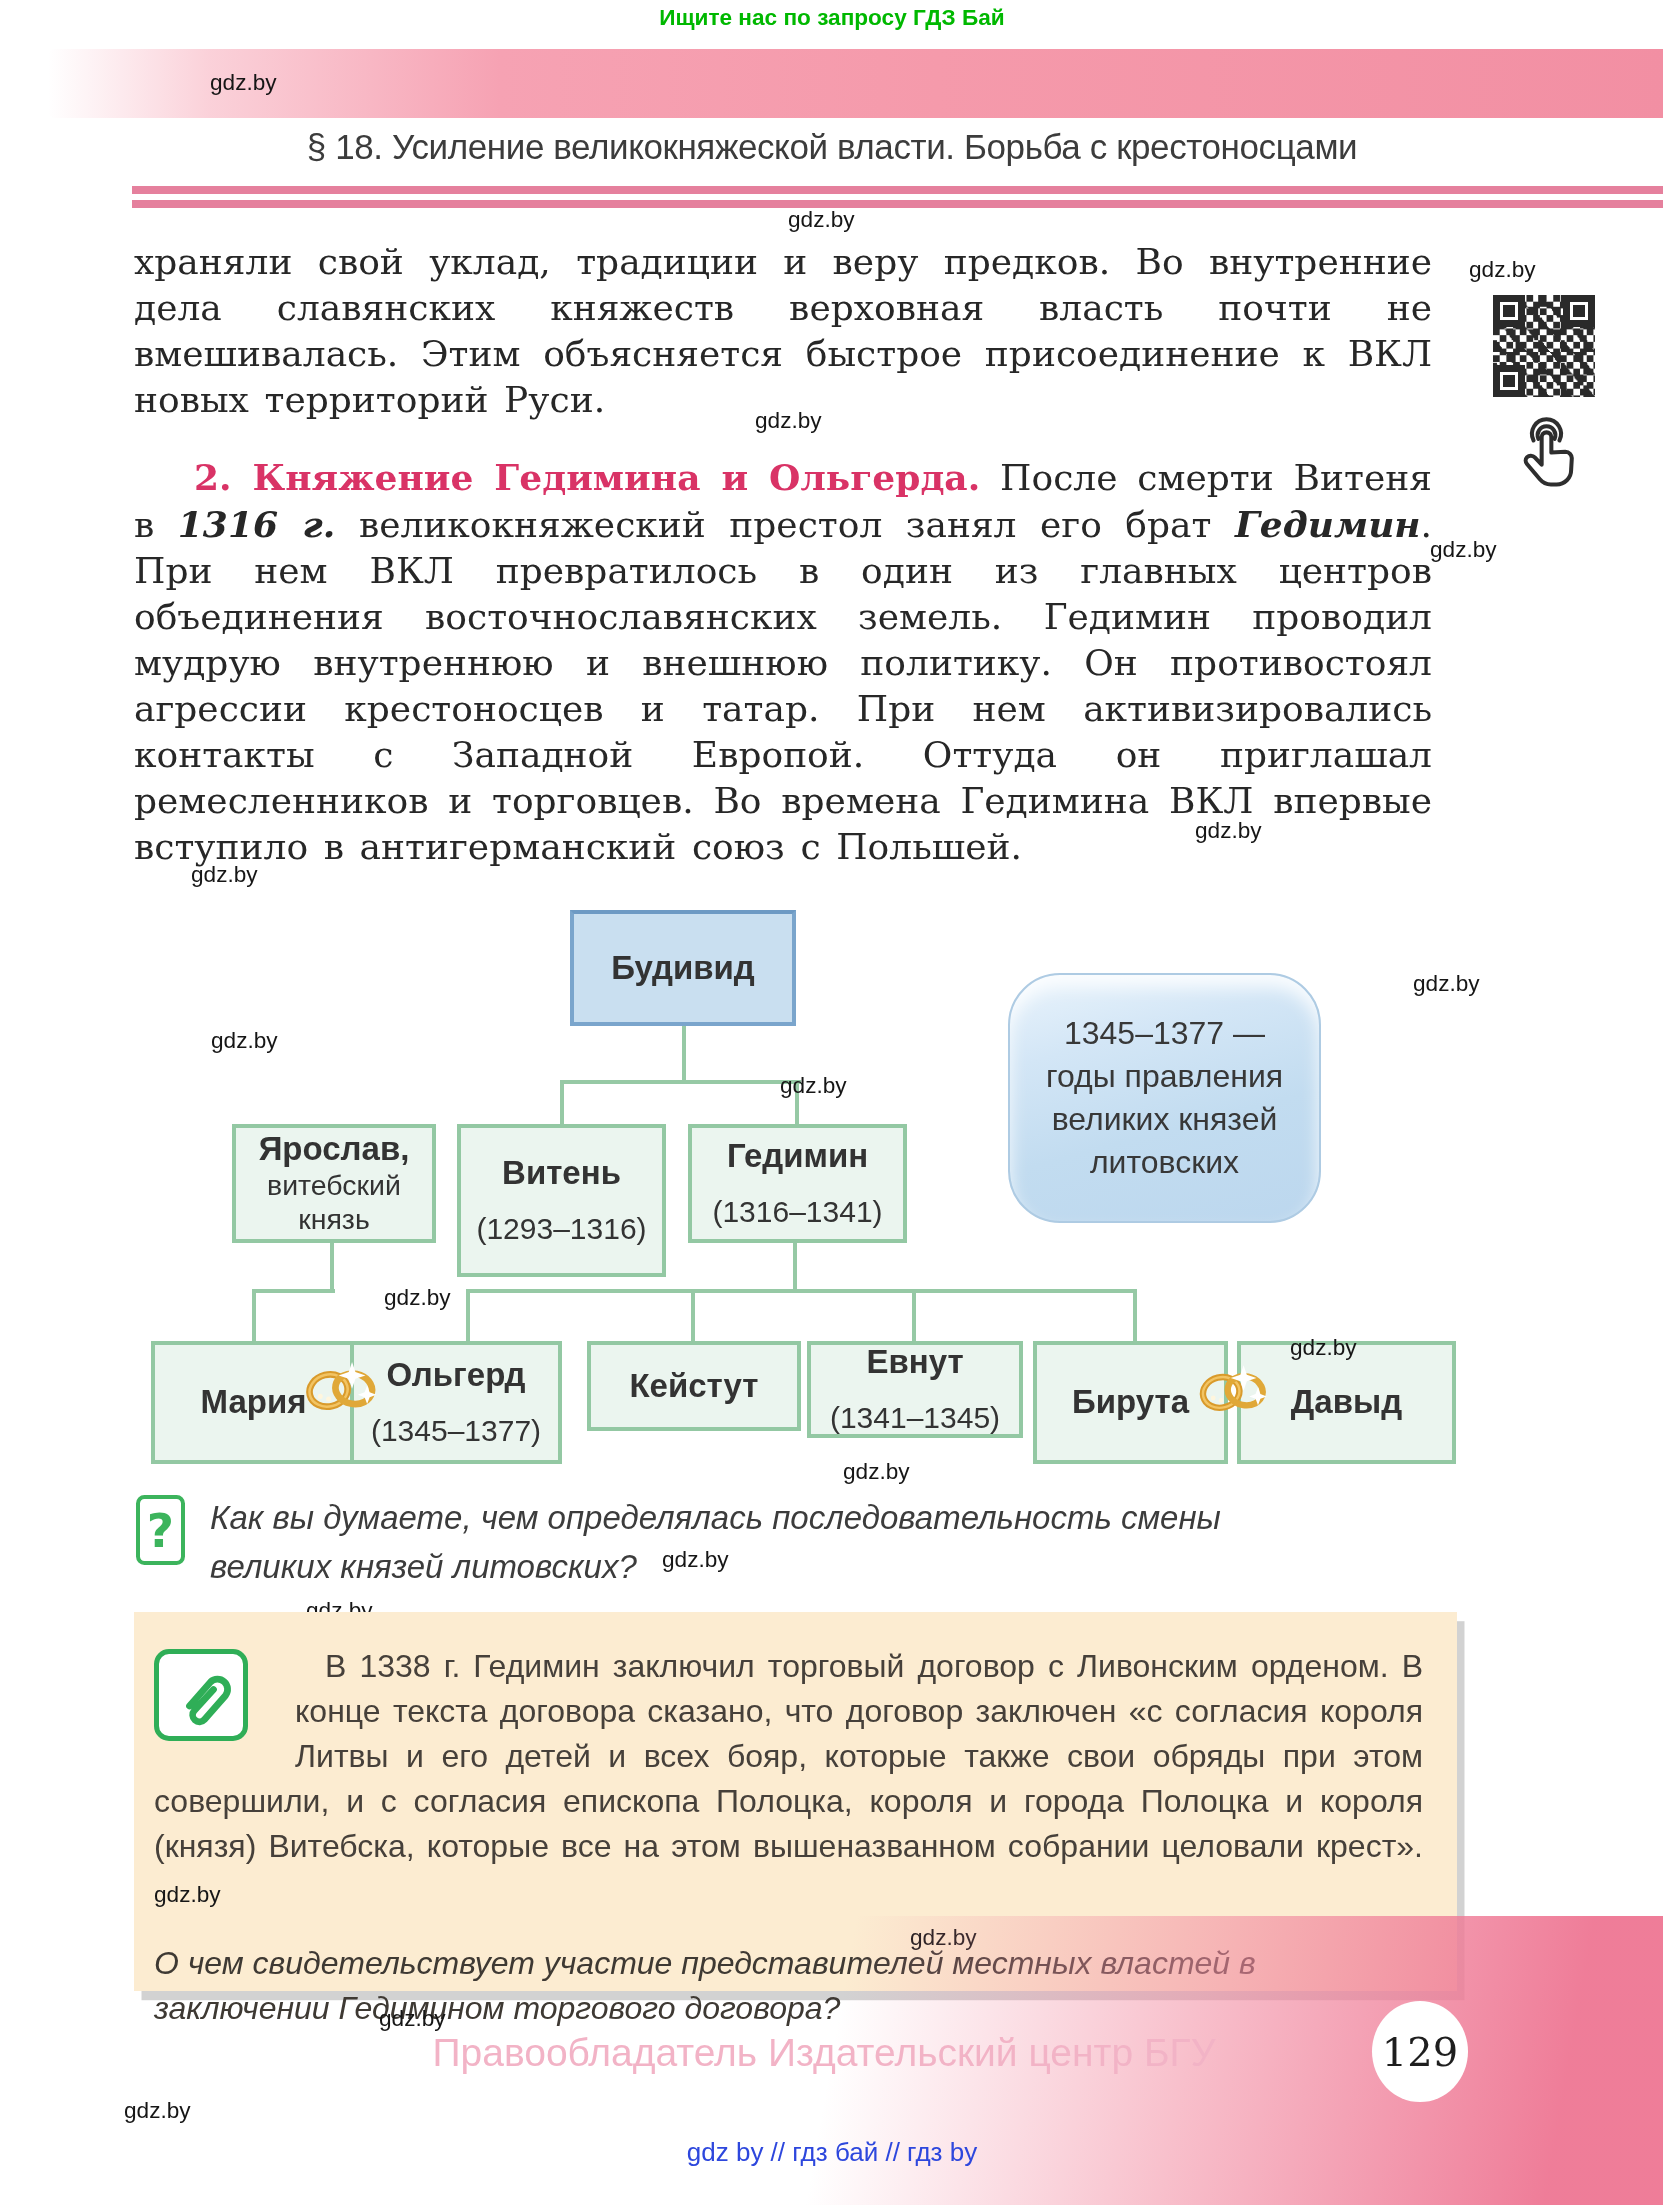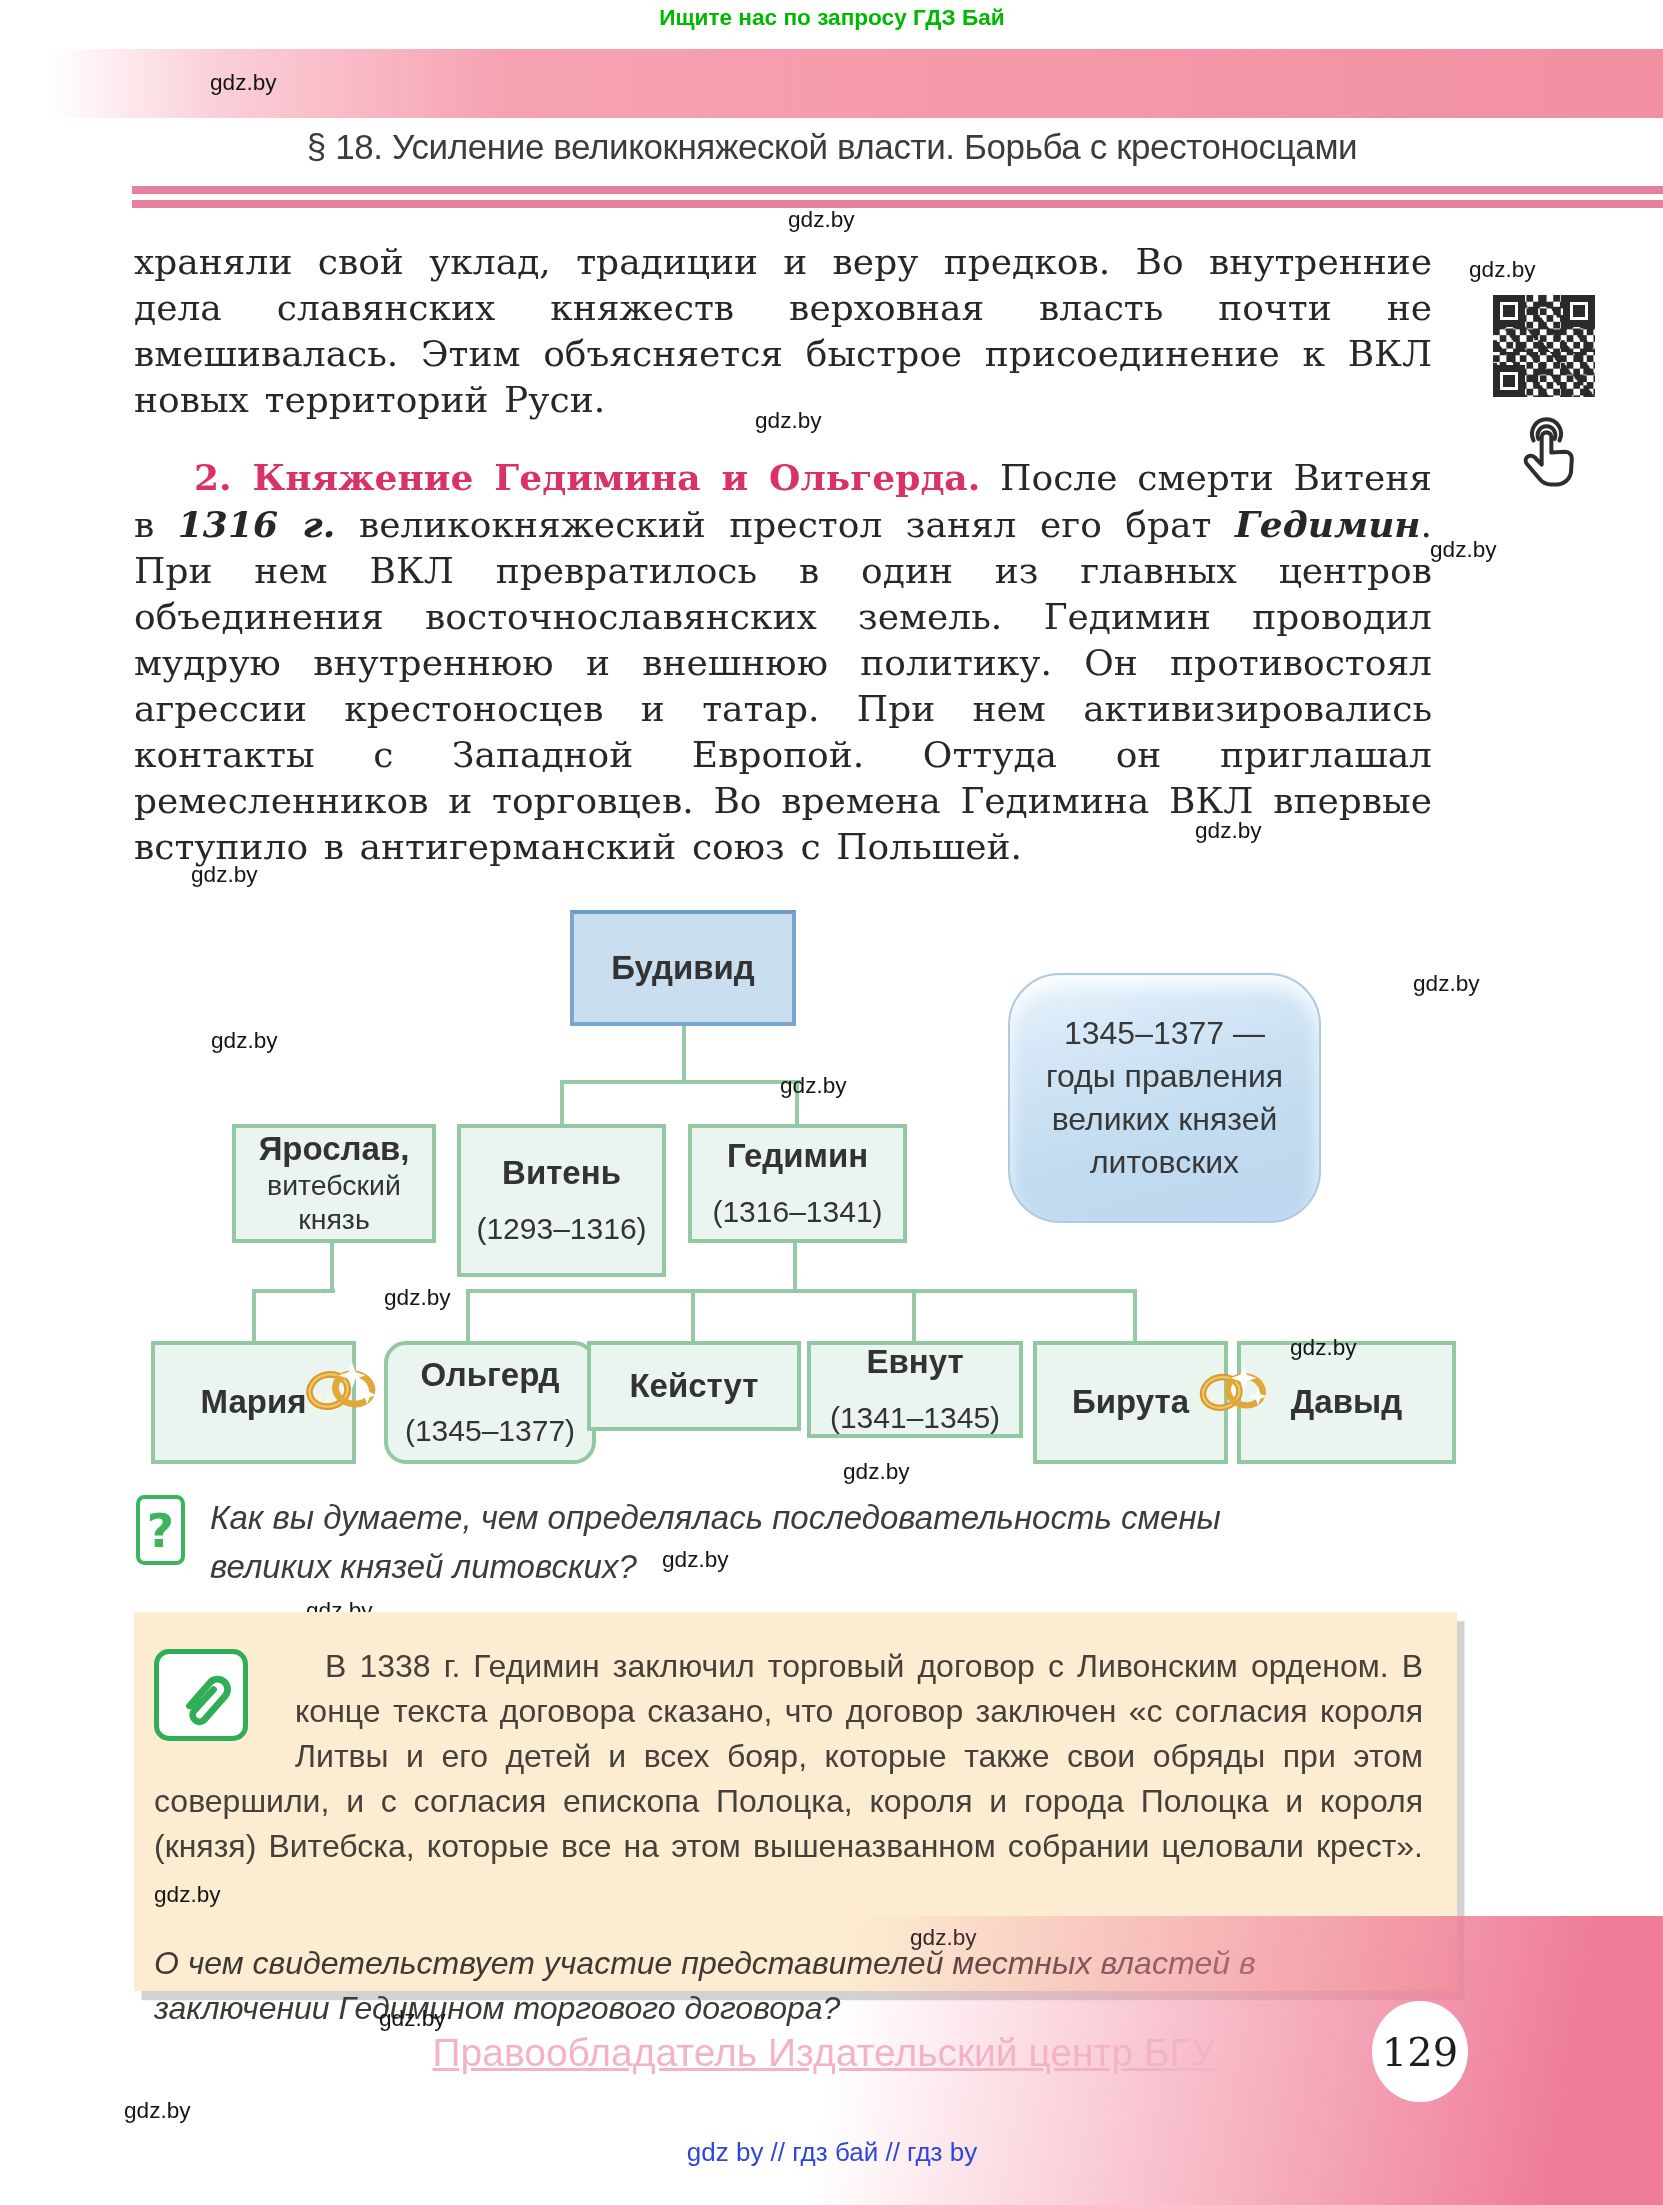--- a/index.html
+++ b/index.html
@@ -52,21 +52,21 @@
              box-shadow:7.5px 9.2px 0 rgba(125,125,125,.35); padding:32px 34px 0 20px;
              font-size:32px; line-height:45px; color:#46403a; text-align:justify; }
   .clip-icon { float:left; width:94px; height:92px; margin:5px 47px 10px 0; border:5.9px solid #2fae57;
                border-radius:15px; background:#fff; display:flex; align-items:center; justify-content:center; }
   .info-text { text-indent:30px; }
   .wm-inline { font-size:22.6px; color:#161616; font-style:normal; white-space:nowrap; }
   .info-q { margin-top:23.5px; font-style:italic; text-align:left; color:#3e3933; }
   
   .wedge { position:absolute; right:0; bottom:0; width:948px; height:289px;
            background:linear-gradient(100deg, rgba(244,154,173,0) 14%, rgba(242,138,160,.55) 50%, rgba(238,118,147,.95) 88%); }
-  .copyright { position:absolute; left:0; right:16px; top:2031px; text-align:center; font-size:39px; color:#f2b3c6;text-decoration:underline; }
+  .copyright { position:absolute; left:0; right:16px; top:2031px; text-align:center; font-size:39px; color:#f2b3c6; }
   .pagenum { position:absolute; left:1372px; top:2001px; width:96px; height:101px; background:#fff; border-radius:50%;
              display:flex; align-items:center; justify-content:center; font-family:"DejaVu Serif",serif;
              font-size:40px; color:#1e1e1e; z-index:2; }
   .links { position:absolute; left:0; right:0; top:2137px; text-align:center; font-size:26px; color:#2d47dd; z-index:2; }
 </style>
 </head>
 <body>
 
 <div class="page">
 
@@ -142,21 +142,21 @@
   </div>
   <div class="tbox" style="left:688px; top:1124px; width:219px; height:119px;">
     <span class="nm">Гедимин</span>
     <span class="yr">(1316–1341)</span>
   </div>
   <div class="wm" style="left:384px; top:1285px;">gdz.by</div>
 
   <div class="tbox" style="left:151px; top:1341px; width:205px; height:123px;">
     <span class="nm">Мария</span>
   </div>
-  <div class="tbox" style="left:384px; top:1341px; width:212px; height:123px;border-radius:22px;">
+  <div class="tbox" style="left:350px; top:1341px; width:212px; height:123px;">
     <span class="nm">Ольгерд</span>
     <span class="yr">(1345–1377)</span>
   </div>
   <div class="tbox" style="left:587px; top:1341px; width:214px; height:90px;">
     <span class="nm">Кейстут</span>
   </div>
   <div class="tbox" style="left:807px; top:1341px; width:216px; height:97px;">
     <span class="nm">Евнут</span>
     <span class="yr">(1341–1345)</span>
   </div>

